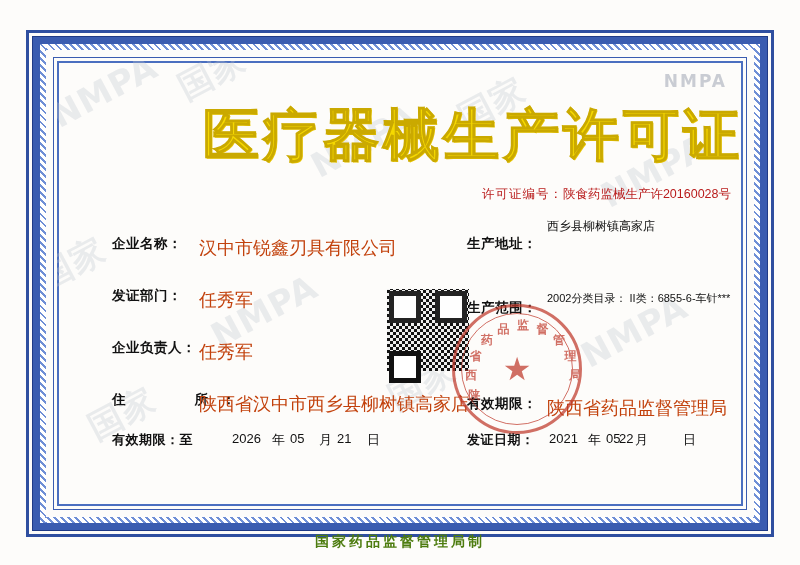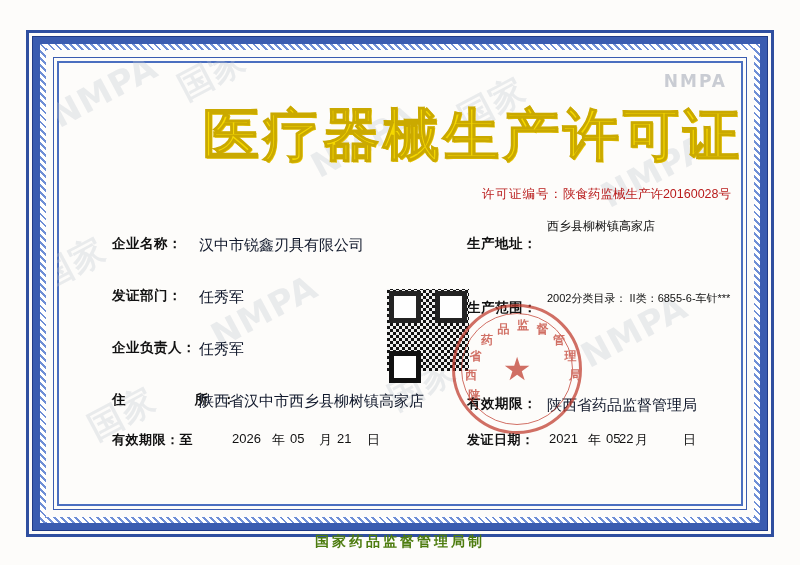--- a/index.html
+++ b/index.html
@@ -148,22 +148,22 @@
   }
   .cell-label {
     position: absolute;
     font-size: 13.5px;
     color: #111;
     font-weight: 600;
     letter-spacing: 0.5px;
   }
   .cell-value {
     position: absolute;
-    font-size: 15px;
-    color: #0f172a;
+    font-size: 18px;
+    color: #c2410c;
   }
   .col-left-label { left: 55px; }
   .col-left-value { left: 142px; }
   .col-right-label { left: 410px; }
   .col-right-value { left: 490px; }
 
   .row1 .cell-label, .row2 .cell-label, .row3 .cell-label,
   .row4 .cell-label, .row5 .cell-label { top: 14px; }
   .row1 .cell-value, .row2 .cell-value, .row3 .cell-value,
   .row4 .cell-value { top: 15px; }

